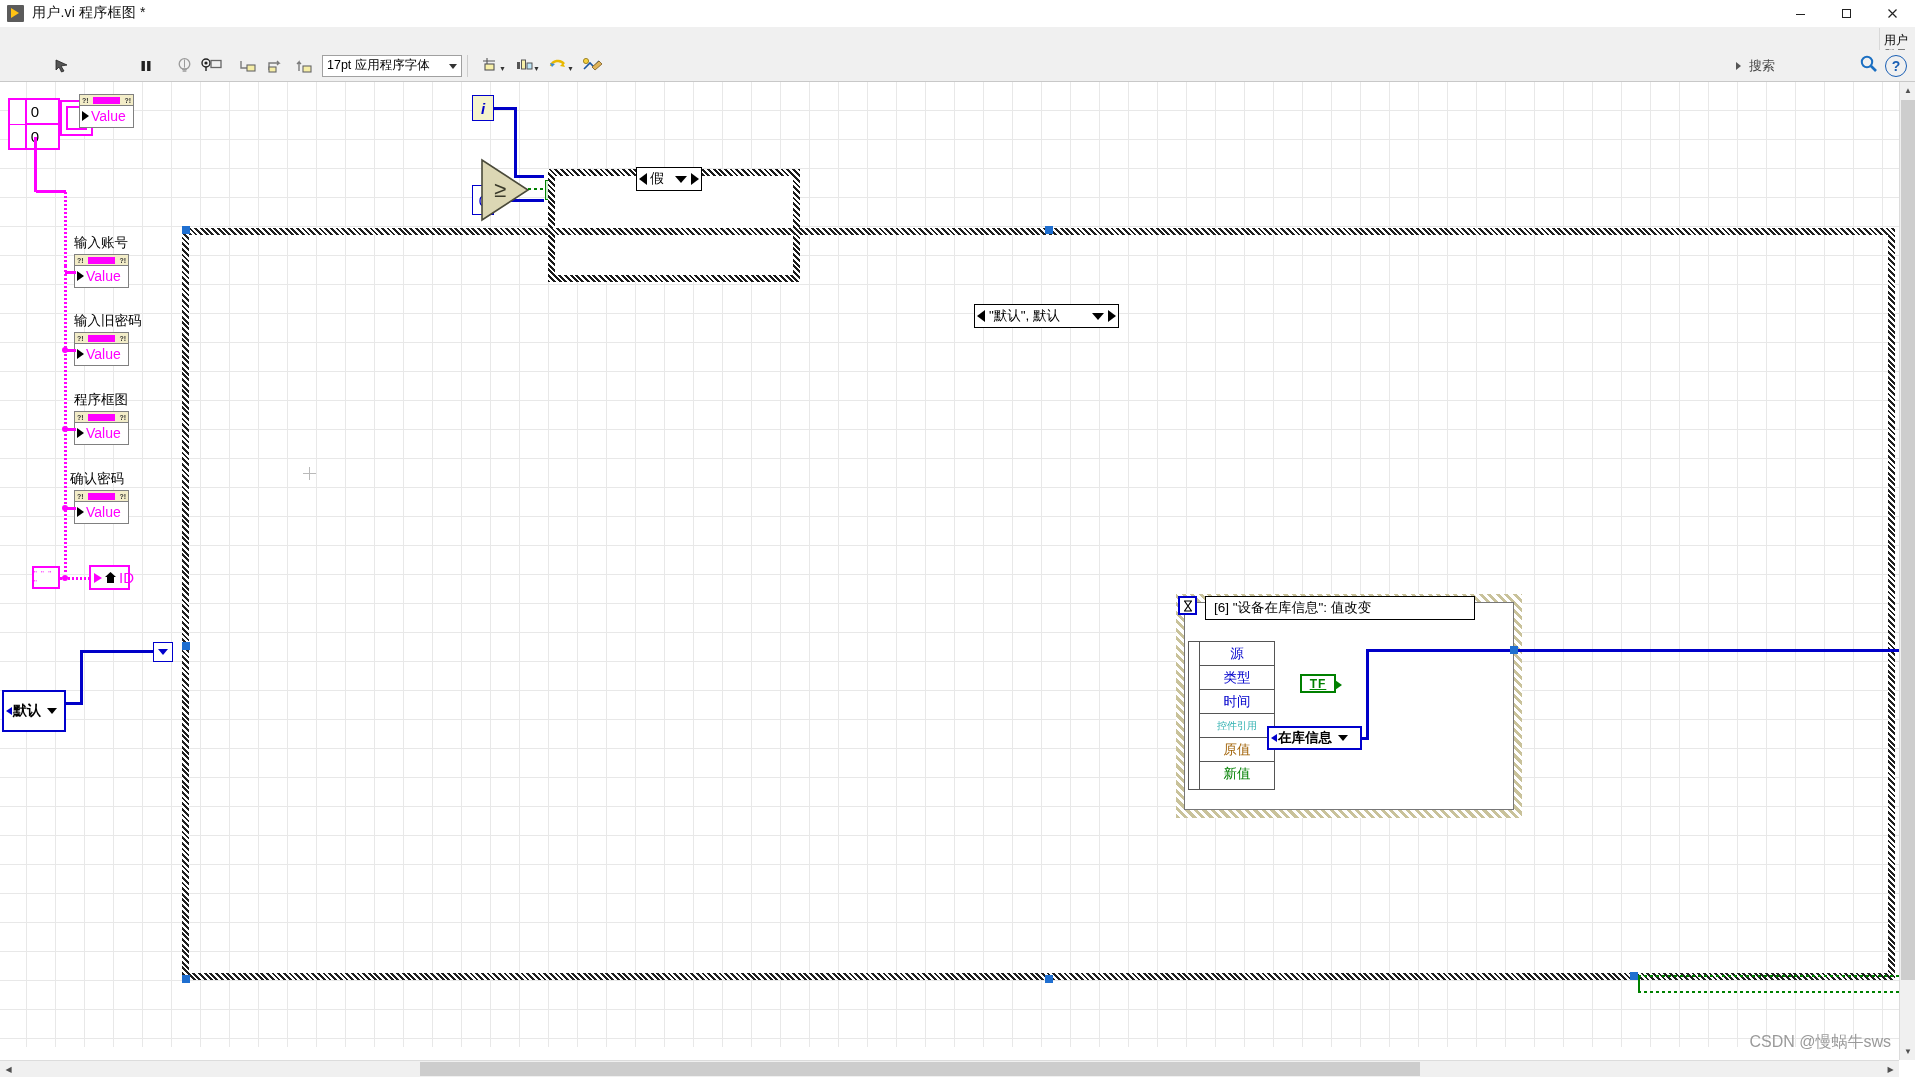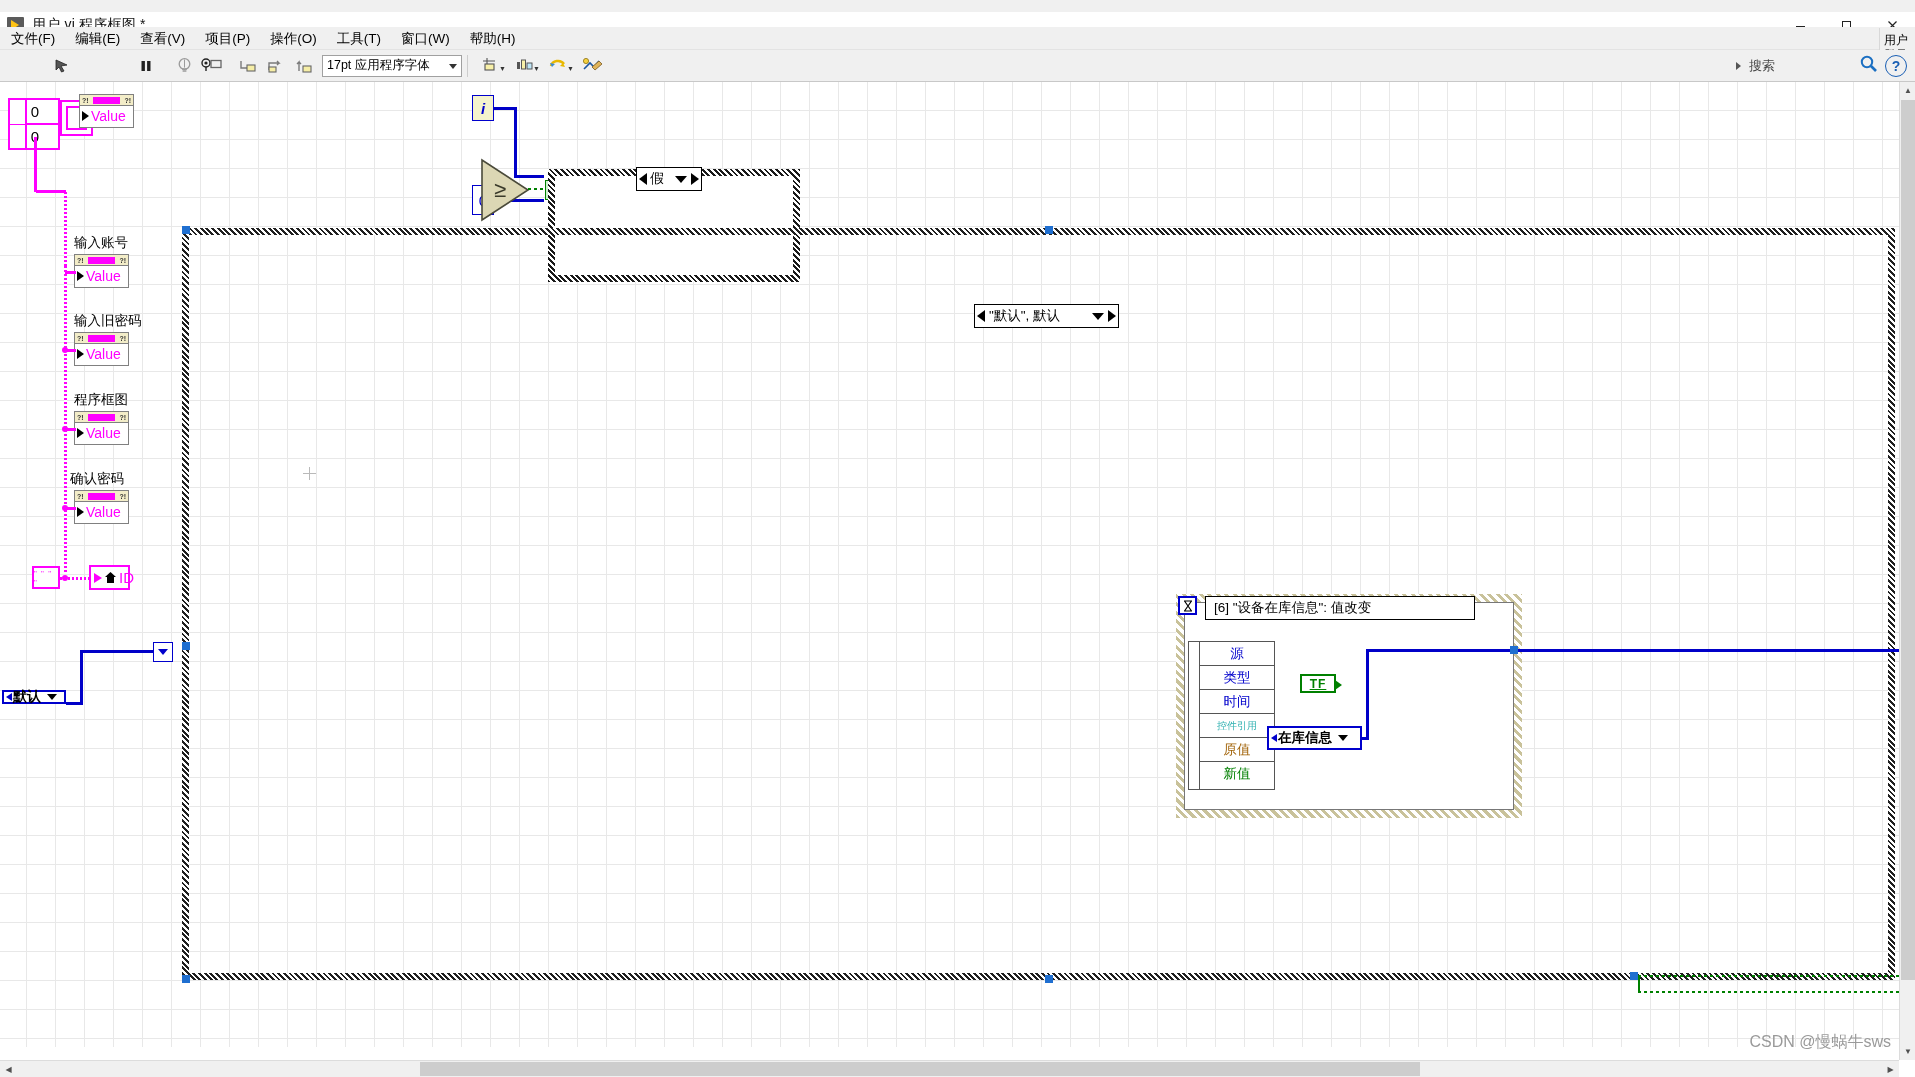--- a/index.html
+++ b/index.html
@@ -12,21 +12,21 @@
     background: #ffffff;
   }
   #app {
     position: relative;
     width: 1915px; height: 1077px;
     background: #f0f0f0;
   }
 
   
   .titlebar {
-    position: absolute; left:0; top:12px; width:1915px; height:27px;
+    position: absolute; left:0; top:0; width:1915px; height:27px;
     background:#ffffff;
     display:flex; align-items:center;
     border-bottom: 1px solid #ffffff;
   }
   .title-icon {
     width:17px;height:17px;margin-left:7px;margin-right:8px;
     background:#5b5b5b;
     position:relative;display:inline-block;flex:none;
     border-radius:1px;
   }
@@ -395,30 +395,20 @@
           </svg>
       </div>
       <div class="win-btn close">
         <svg width="13" height="13" viewBox="0 0 13 13">
             <path d="M2.5 2.5 L10.5 10.5 M10.5 2.5 L2.5 10.5" stroke="#222" stroke-width="1.2" fill="none"></path>
           </svg>
       </div>
     </div>
   </div>
 
-  <div class="menubar">
-    <div class="menu-item">文件(F)</div>
-    <div class="menu-item">编辑(E)</div>
-    <div class="menu-item">查看(V)</div>
-    <div class="menu-item">项目(P)</div>
-    <div class="menu-item">操作(O)</div>
-    <div class="menu-item">工具(T)</div>
-    <div class="menu-item">窗口(W)</div>
-    <div class="menu-item">帮助(H)</div>
-  </div>
 
   <div class="userlogin">
     <div>用户</div>
     <div>登录</div>
   </div>
 
   <div class="toolbar">
     <div style="width:48px;flex:none;"></div>
 
     <div class="tb-btn">
@@ -673,21 +663,21 @@
       <div class="sel-handle" style="left:1045px;top:232px;"></div>
       <div class="sel-handle" style="left:1630px;top:890px;"></div>
 
       <div class="case-hdr" style="left:974px;top:222px;width:145px;height:24px;">
         <span class="sel-left"></span>
         <span style="margin:0 4px;font-size:13.5px;">"默认", 默认</span>
         <span class="dd"></span>
         <span class="sel-right"></span>
       </div>
 
-      <div class="ringconst" style="left:2px;top:608px;width:64px;height:14px;">
+      <div class="ringconst" style="left:2px;top:608px;width:64px;height:42px;">
         <span class="lr"></span>
         <span>默认</span>
         <span class="dd"></span>
       </div>
       <div class="wire-b" style="left:66px;top:620px;width:16px;height:3px;"></div>
       <div class="wire-b" style="left:80px;top:568px;width:3px;height:55px;"></div>
       <div class="wire-b" style="left:80px;top:568px;width:75px;height:3px;"></div>
       <div class="tunnel" style="left:153px;top:560px;width:20px;height:20px;">
         <span class="chev"></span>
       </div>

